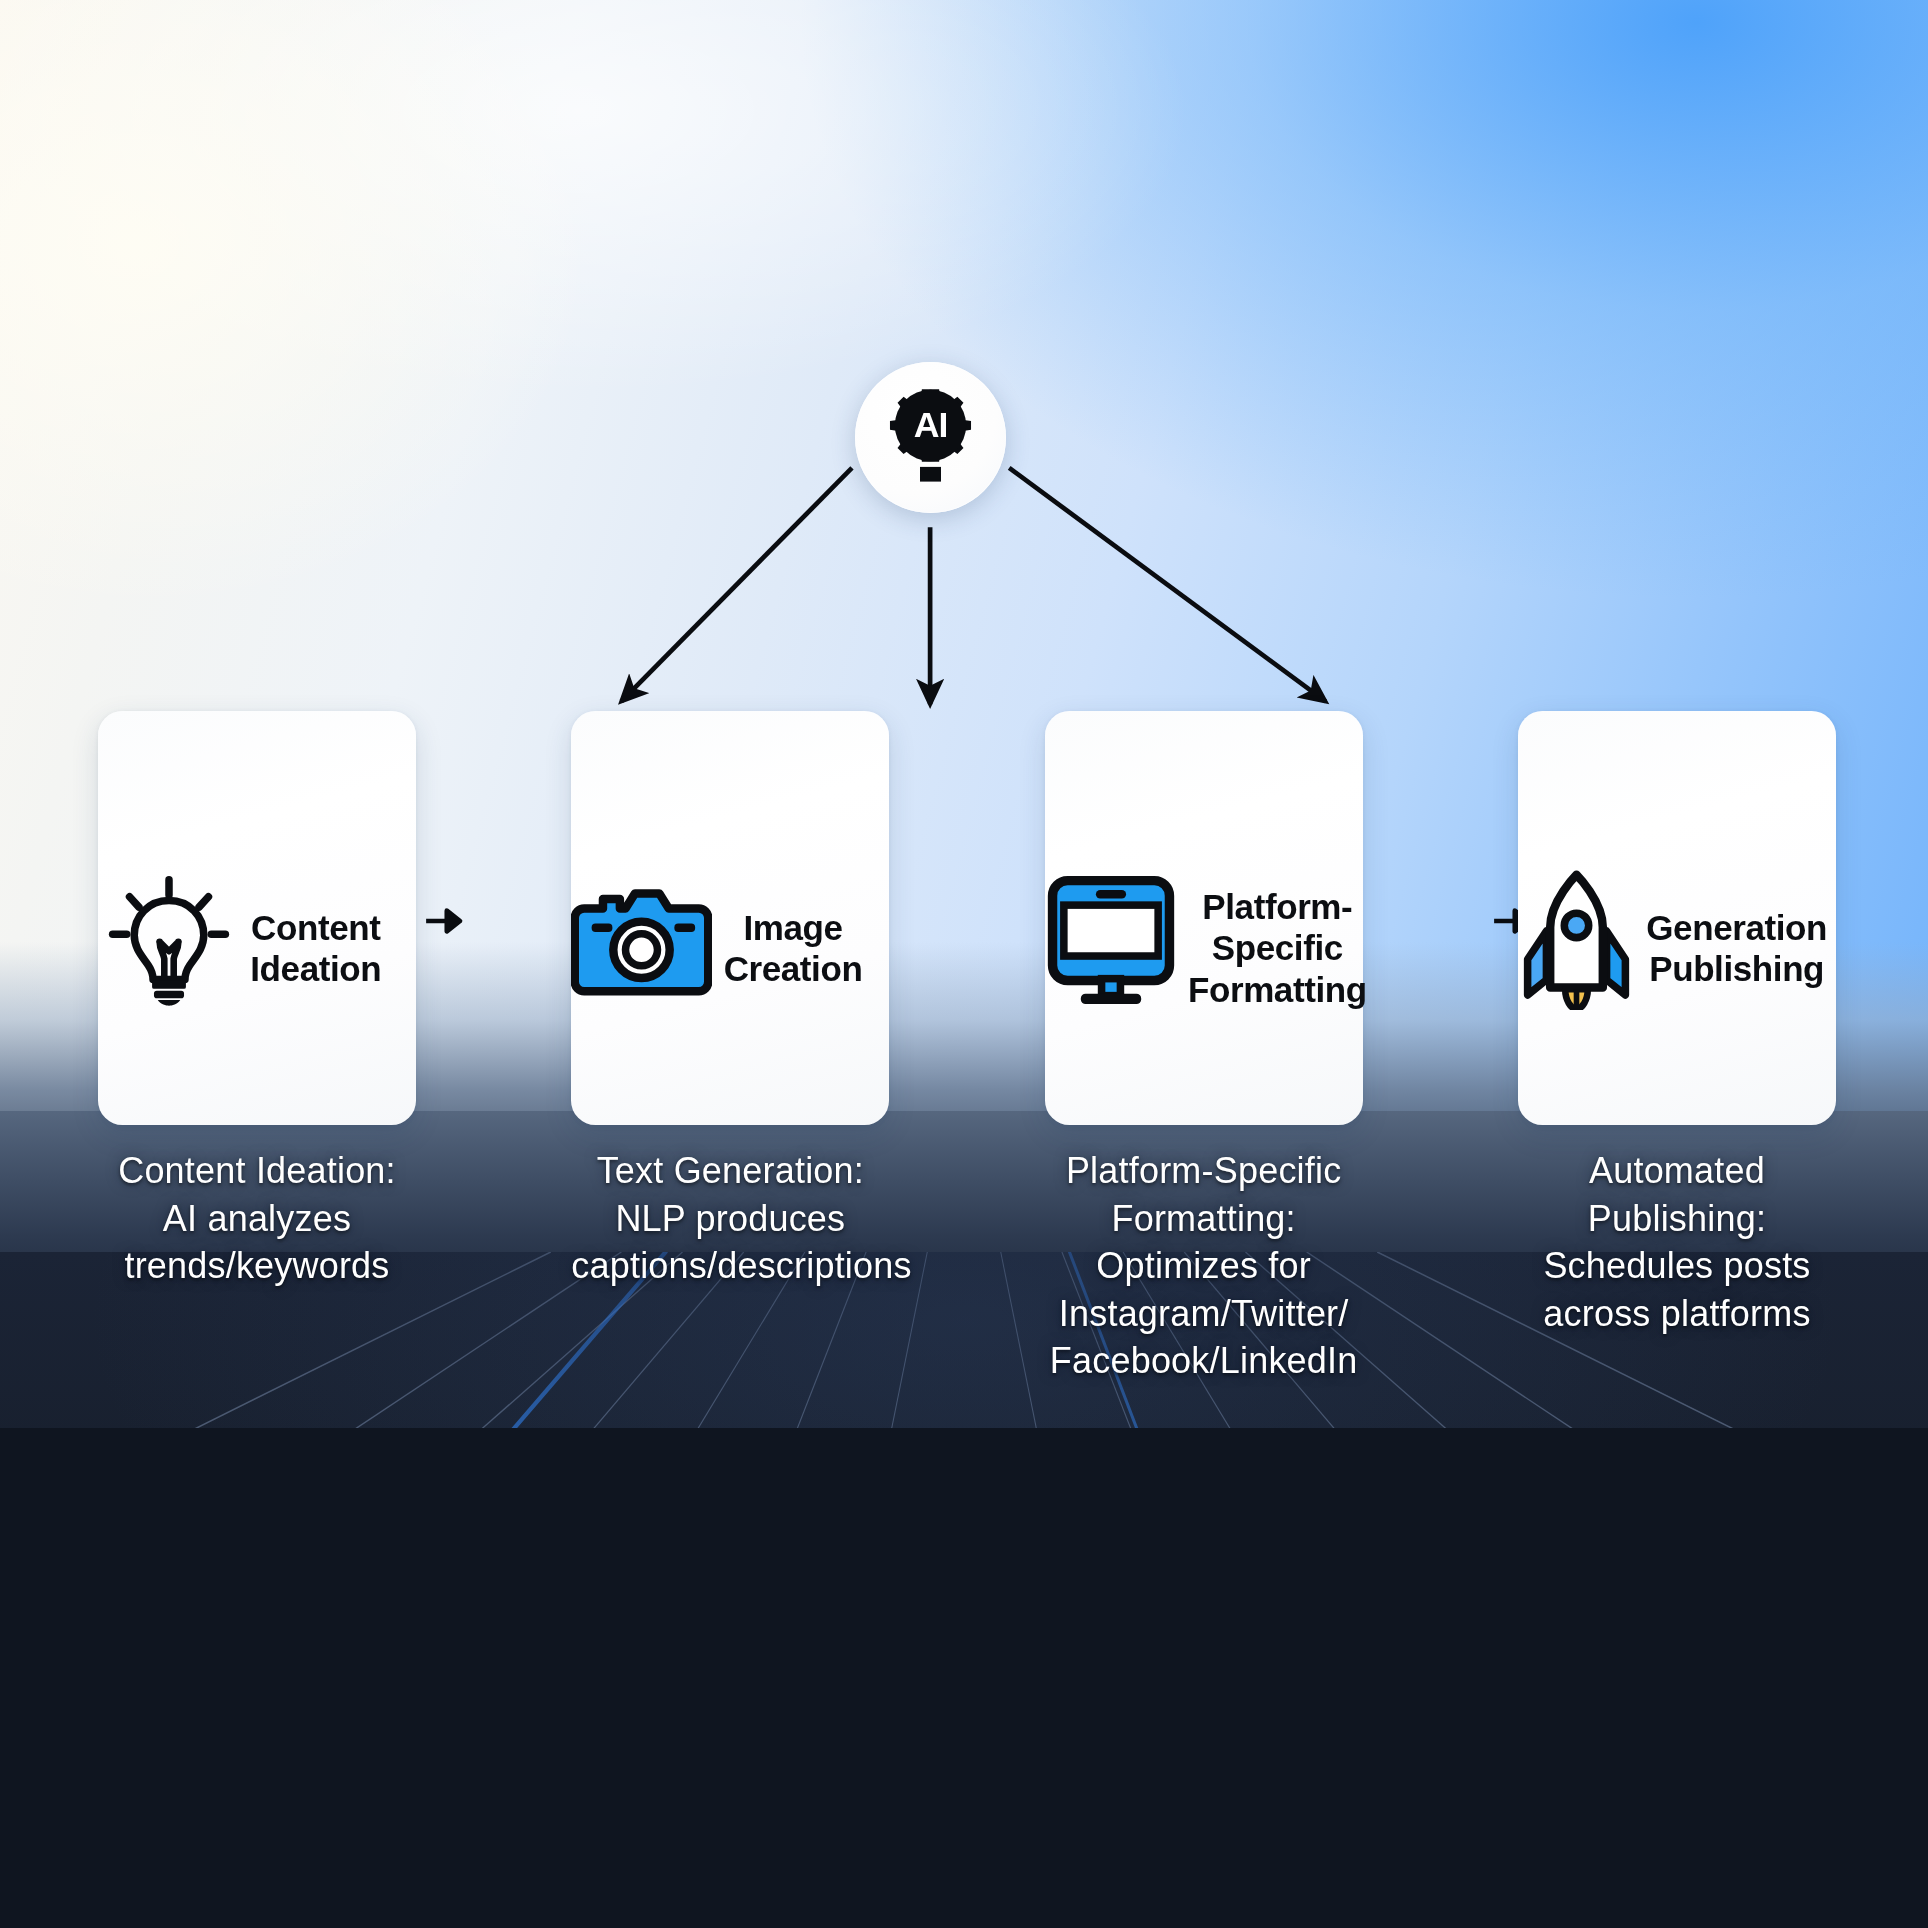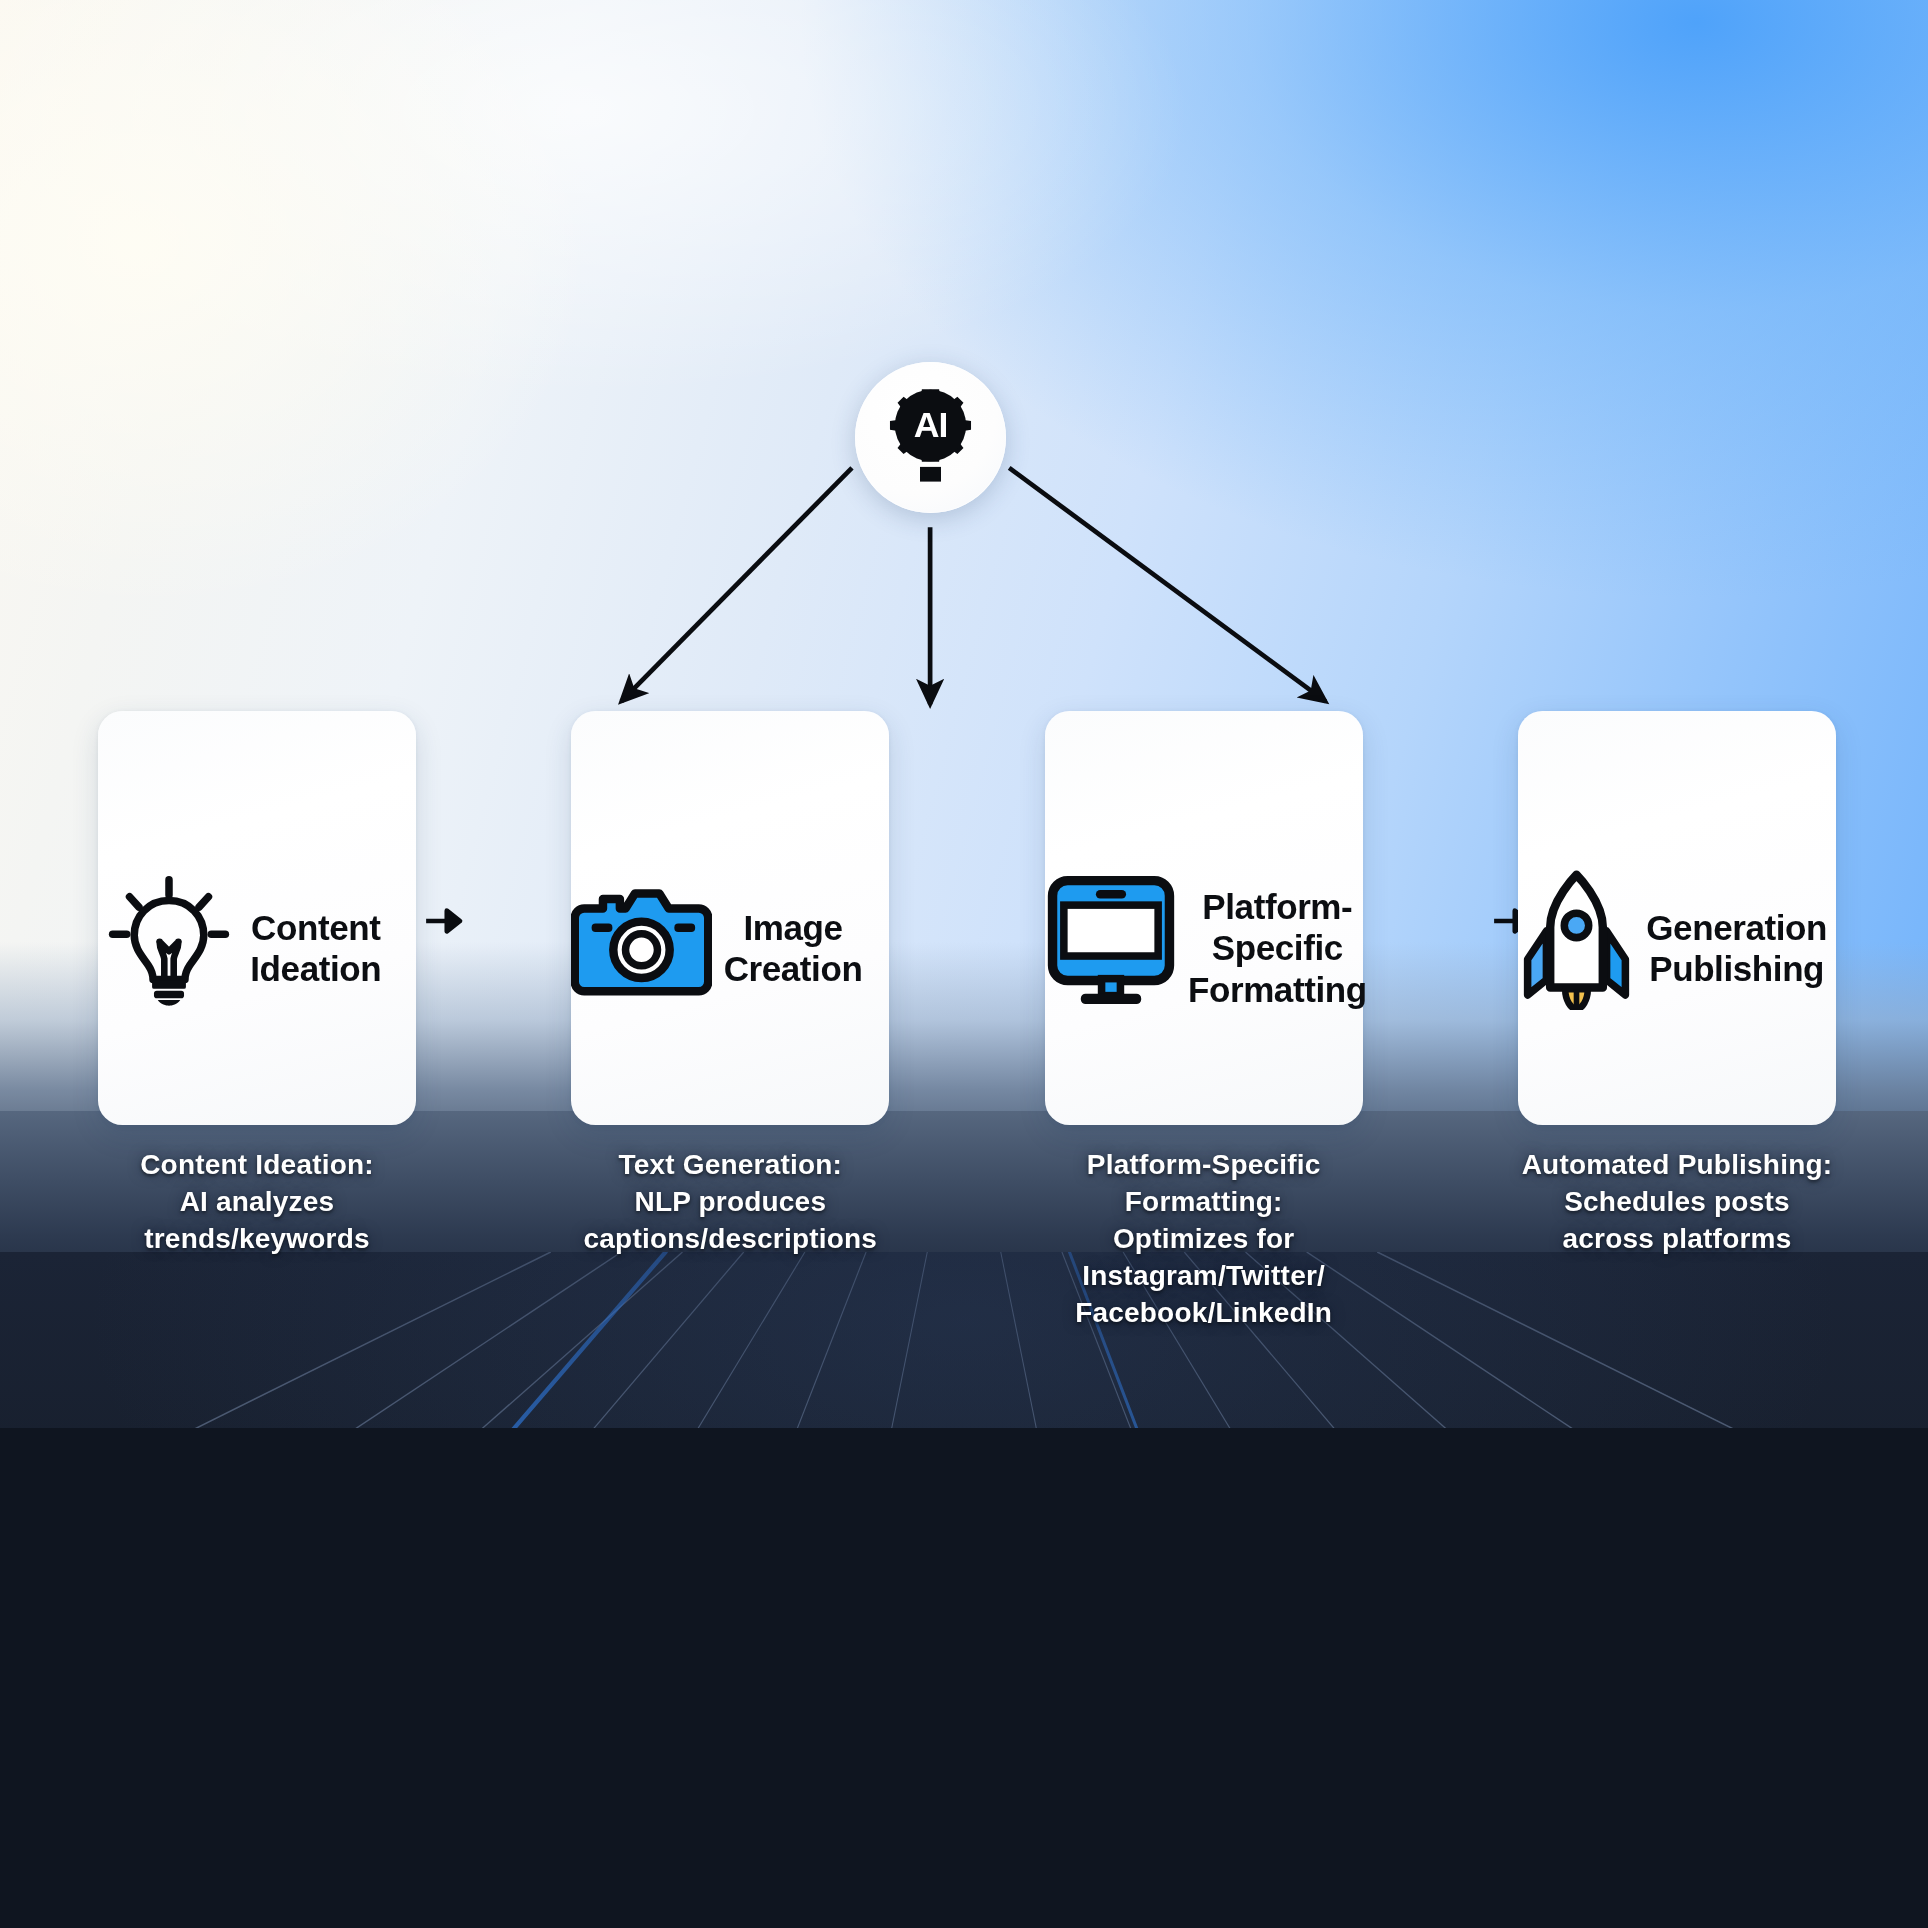--- a/index.html
+++ b/index.html
@@ -95,23 +95,23 @@
 
   
   .captions {
     position:absolute; left:98px; top:1147px; width:1738px;
     display:flex; align-items:flex-start; justify-content:space-between;
   }
   .caption {
     width:318px;
     text-align:center;
     color:#ffffff;
-    font-size:28px;
+    font-size:36px;
     line-height:1.32;
-    font-weight:bold;
+    font-weight:normal;
     letter-spacing:0.2px;
     text-shadow:0 1.9px 3.8px rgba(0,0,0,0.55), 0 0 13px rgba(10,20,40,0.5);
     white-space:pre-line;
   }
 </style>
 </head>
 <body>
 
 <div id="stage">
 

